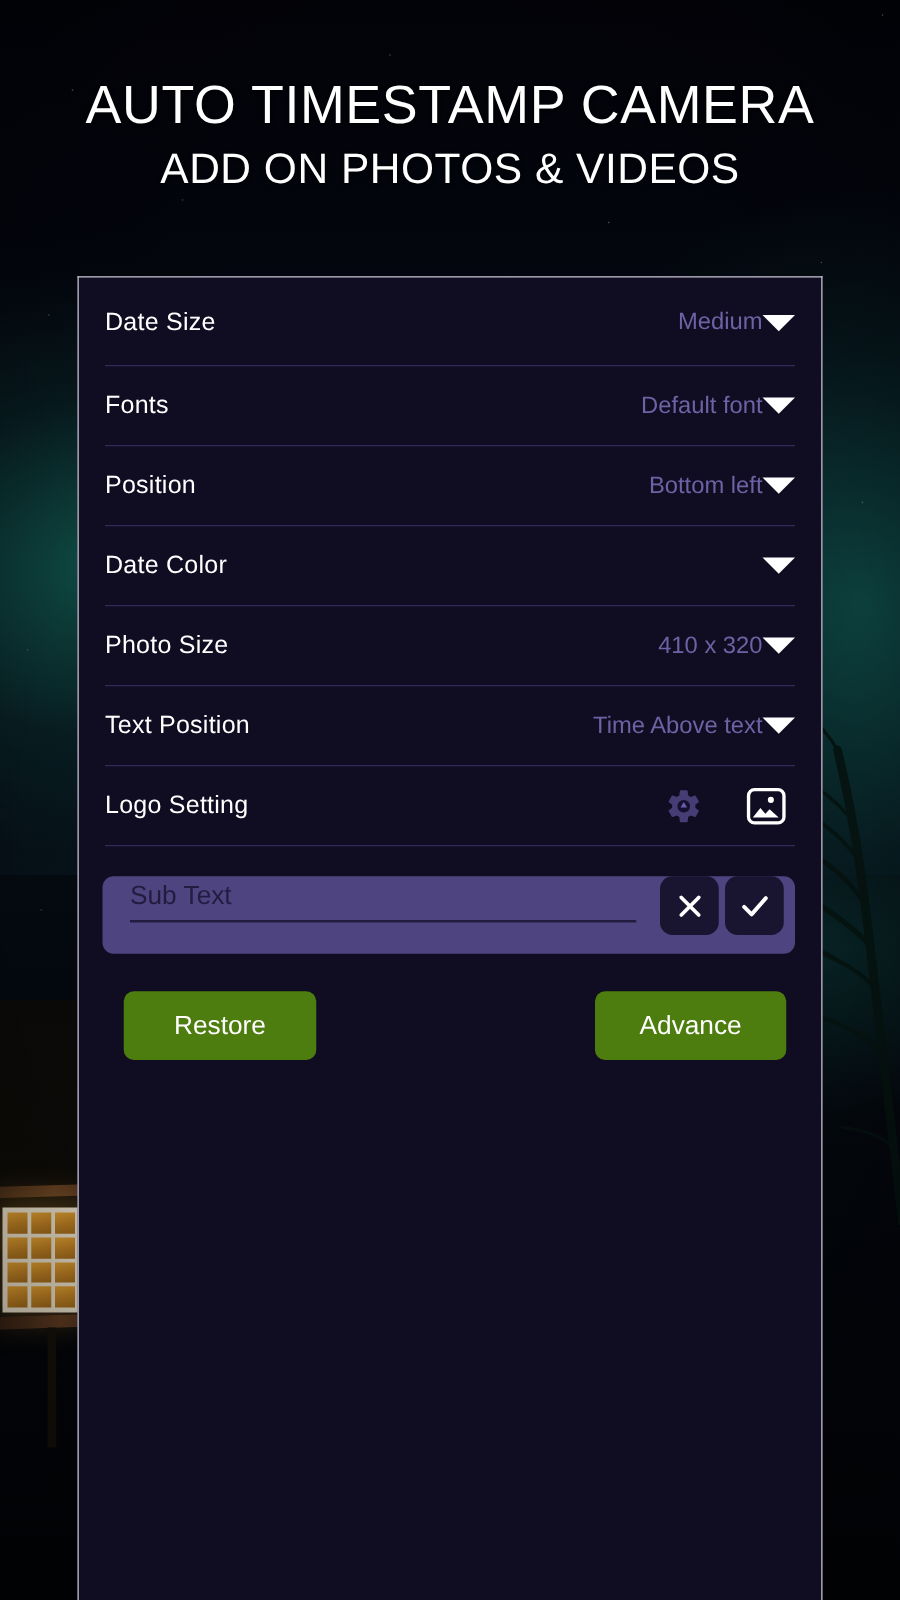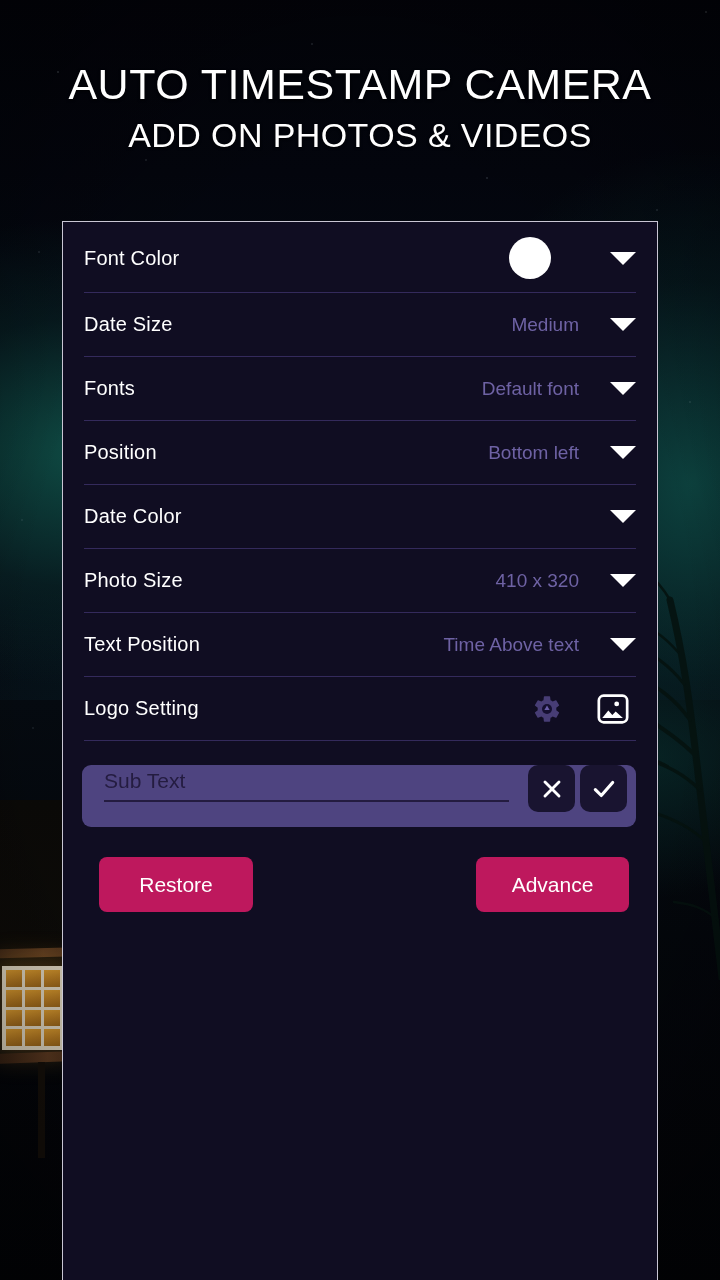--- a/index.html
+++ b/index.html
@@ -186,21 +186,21 @@
   .row-label {
     color: #ffffff;
     font-size: 20px;
     letter-spacing: 0.2px;
     white-space: nowrap;
   }
   .row-right {
     margin-left: auto;
     display: flex;
     align-items: center;
-    gap: 31px;
+    gap: 0;
   }
   .row-value {
     color: #6e62a4;
     font-size: 19px;
     white-space: nowrap;
   }
   .caret {
     width: 0; height: 0;
     border-left: 13px solid transparent;
     border-right: 13px solid transparent;
@@ -251,21 +251,21 @@
     flex: 0 0 auto;
   }
 
   
   .actions {
     display: flex;
     justify-content: space-between;
     margin: 30px 28px 0 36px;
   }
   .action-btn {
-    background: #be185d;
+    background: #4d7c0f;
     color: #ffffff;
     font-family: "Liberation Sans", sans-serif;
     font-size: 21px;
     border: none;
     border-radius: 8px;
     height: 55px;
     padding: 0 10px;
     cursor: pointer;
   }
   .btn-restore { width: 154px; }
@@ -324,27 +324,20 @@
 <div class="headline">
   <div class="line1">AUTO TIMESTAMP CAMERA</div>
   <div class="line2">ADD ON PHOTOS &amp; VIDEOS</div>
 </div>
 
 <div id="panel">
 
 
   <div class="rows">
 
-    <div class="row">
-      <span class="row-label">Font Color</span>
-      <span class="row-right">
-        <span class="color-swatch"></span>
-        <span class="caret"></span>
-      </span>
-    </div>
 
     <div class="row">
       <span class="row-label">Date Size</span>
       <span class="row-right">
         <span class="row-value">Medium</span>
         <span class="caret"></span>
       </span>
     </div>
 
     <div class="row">

